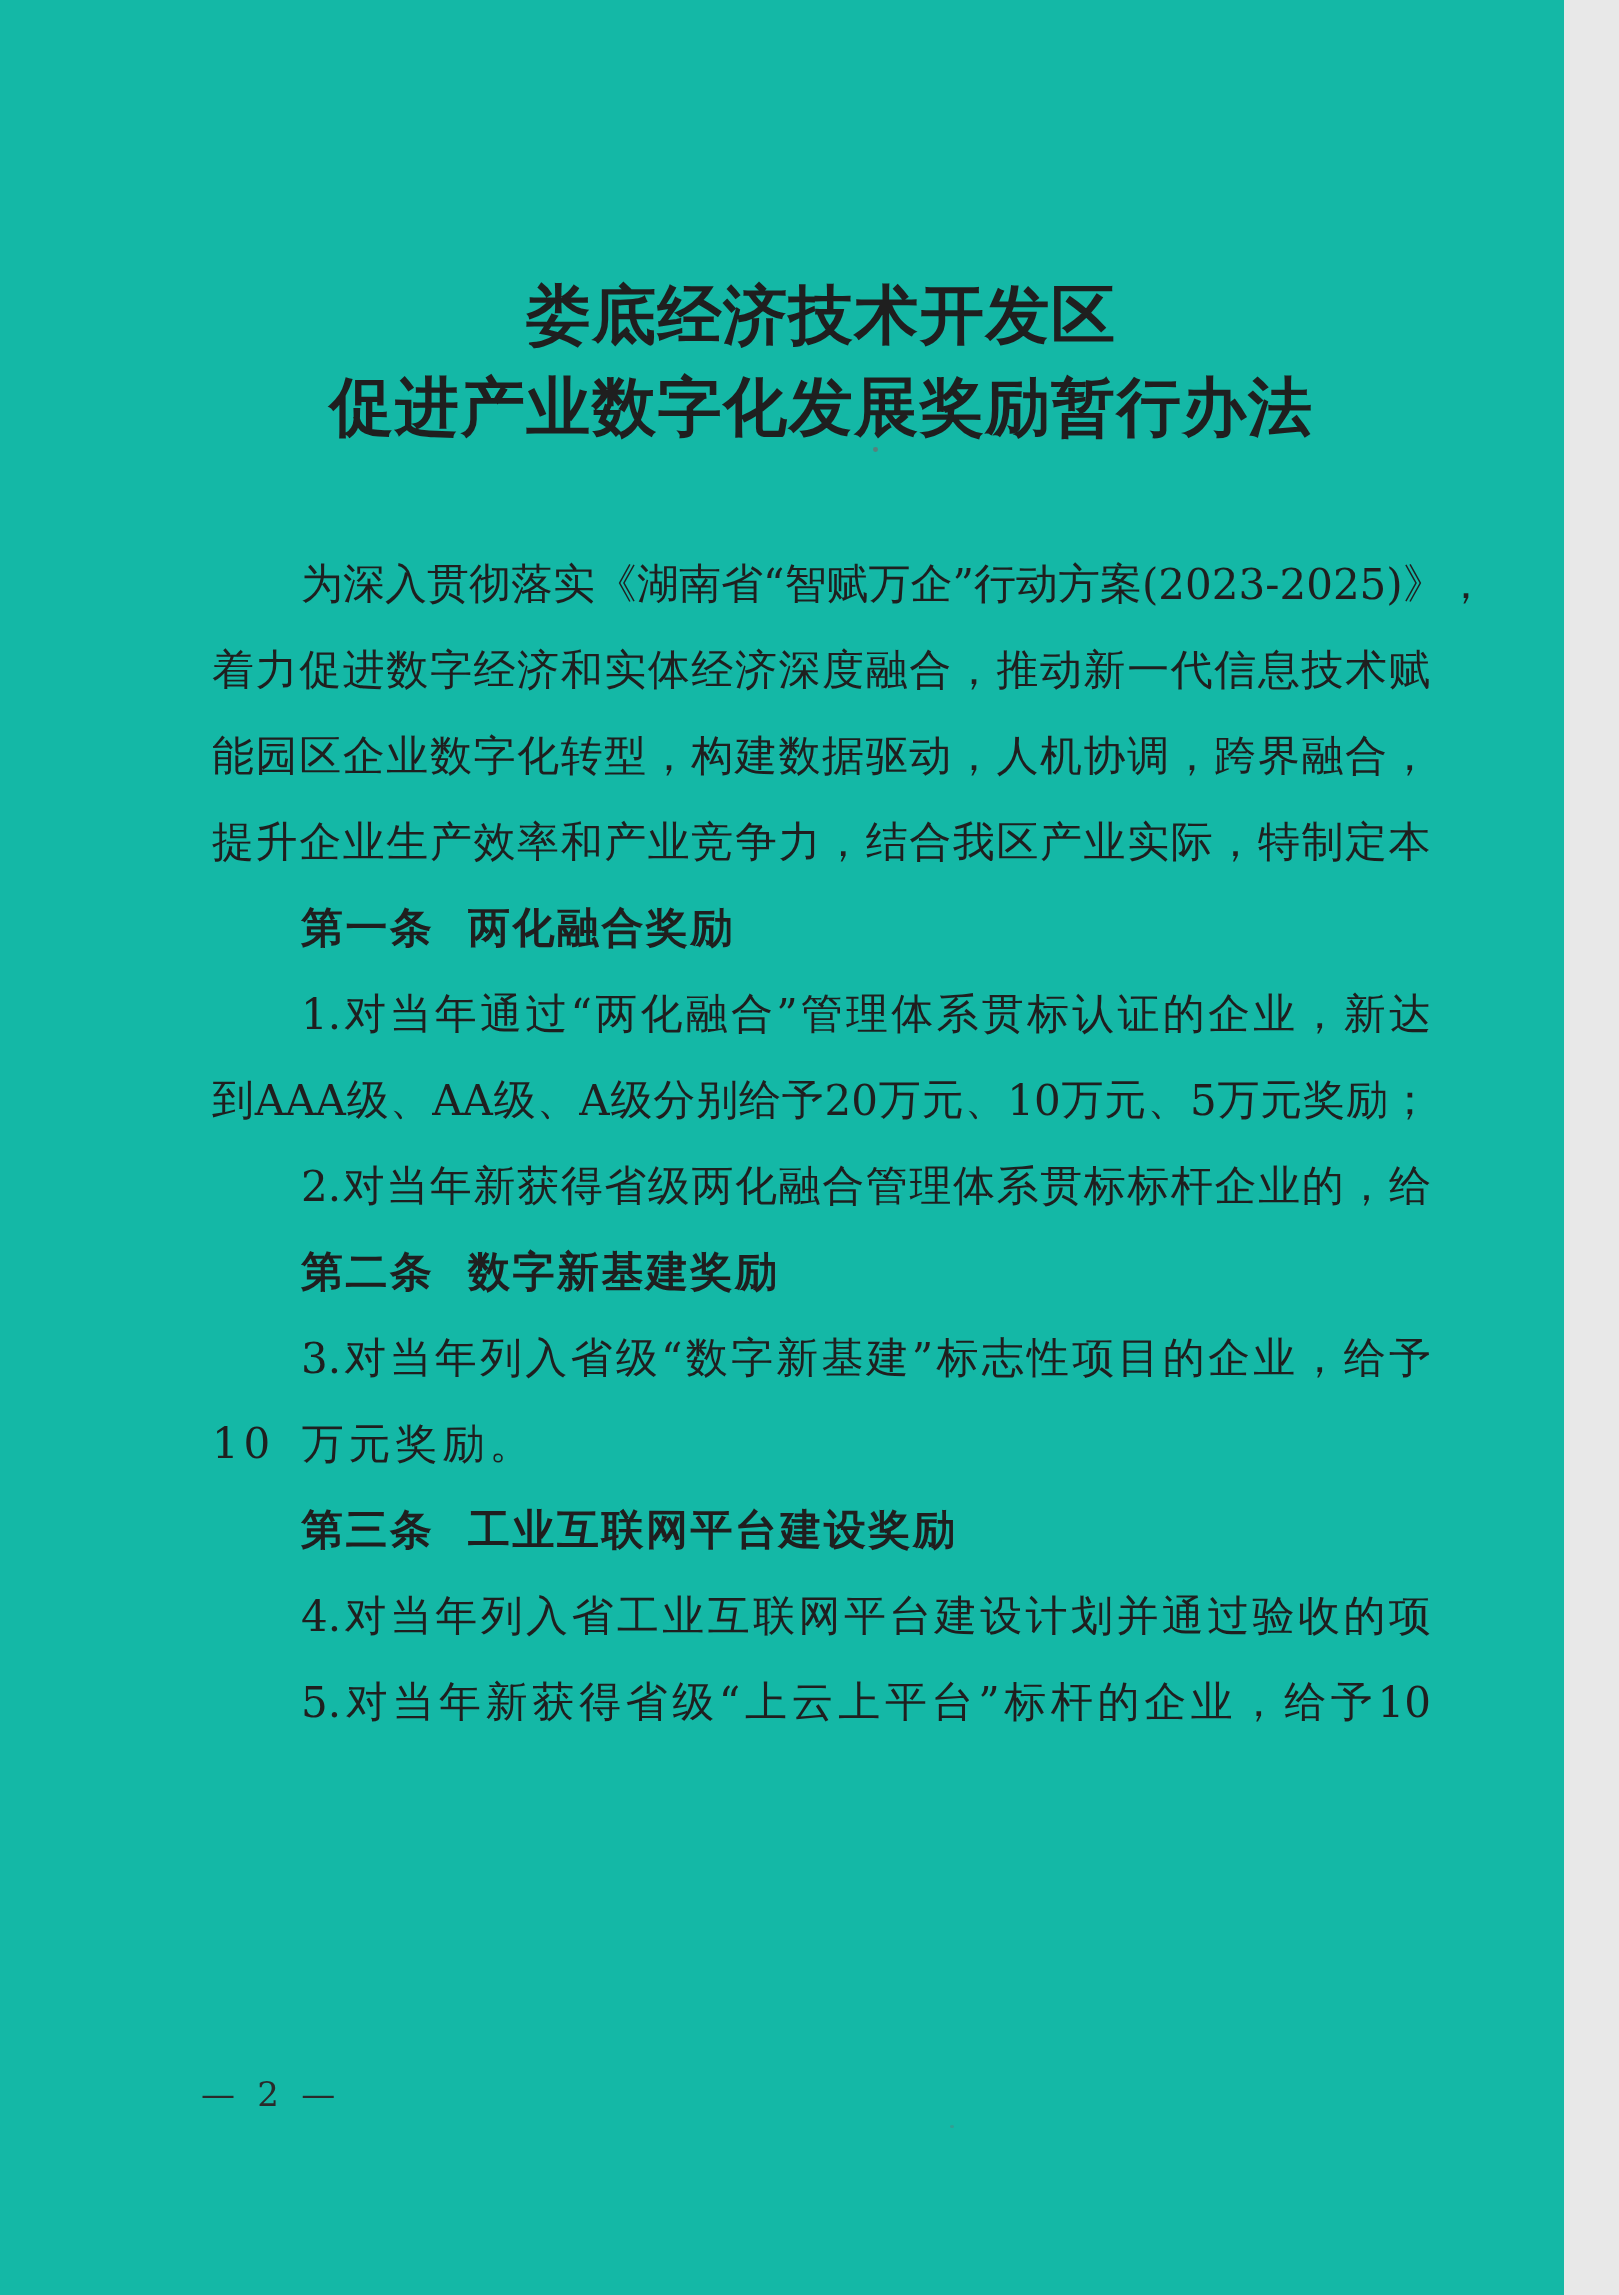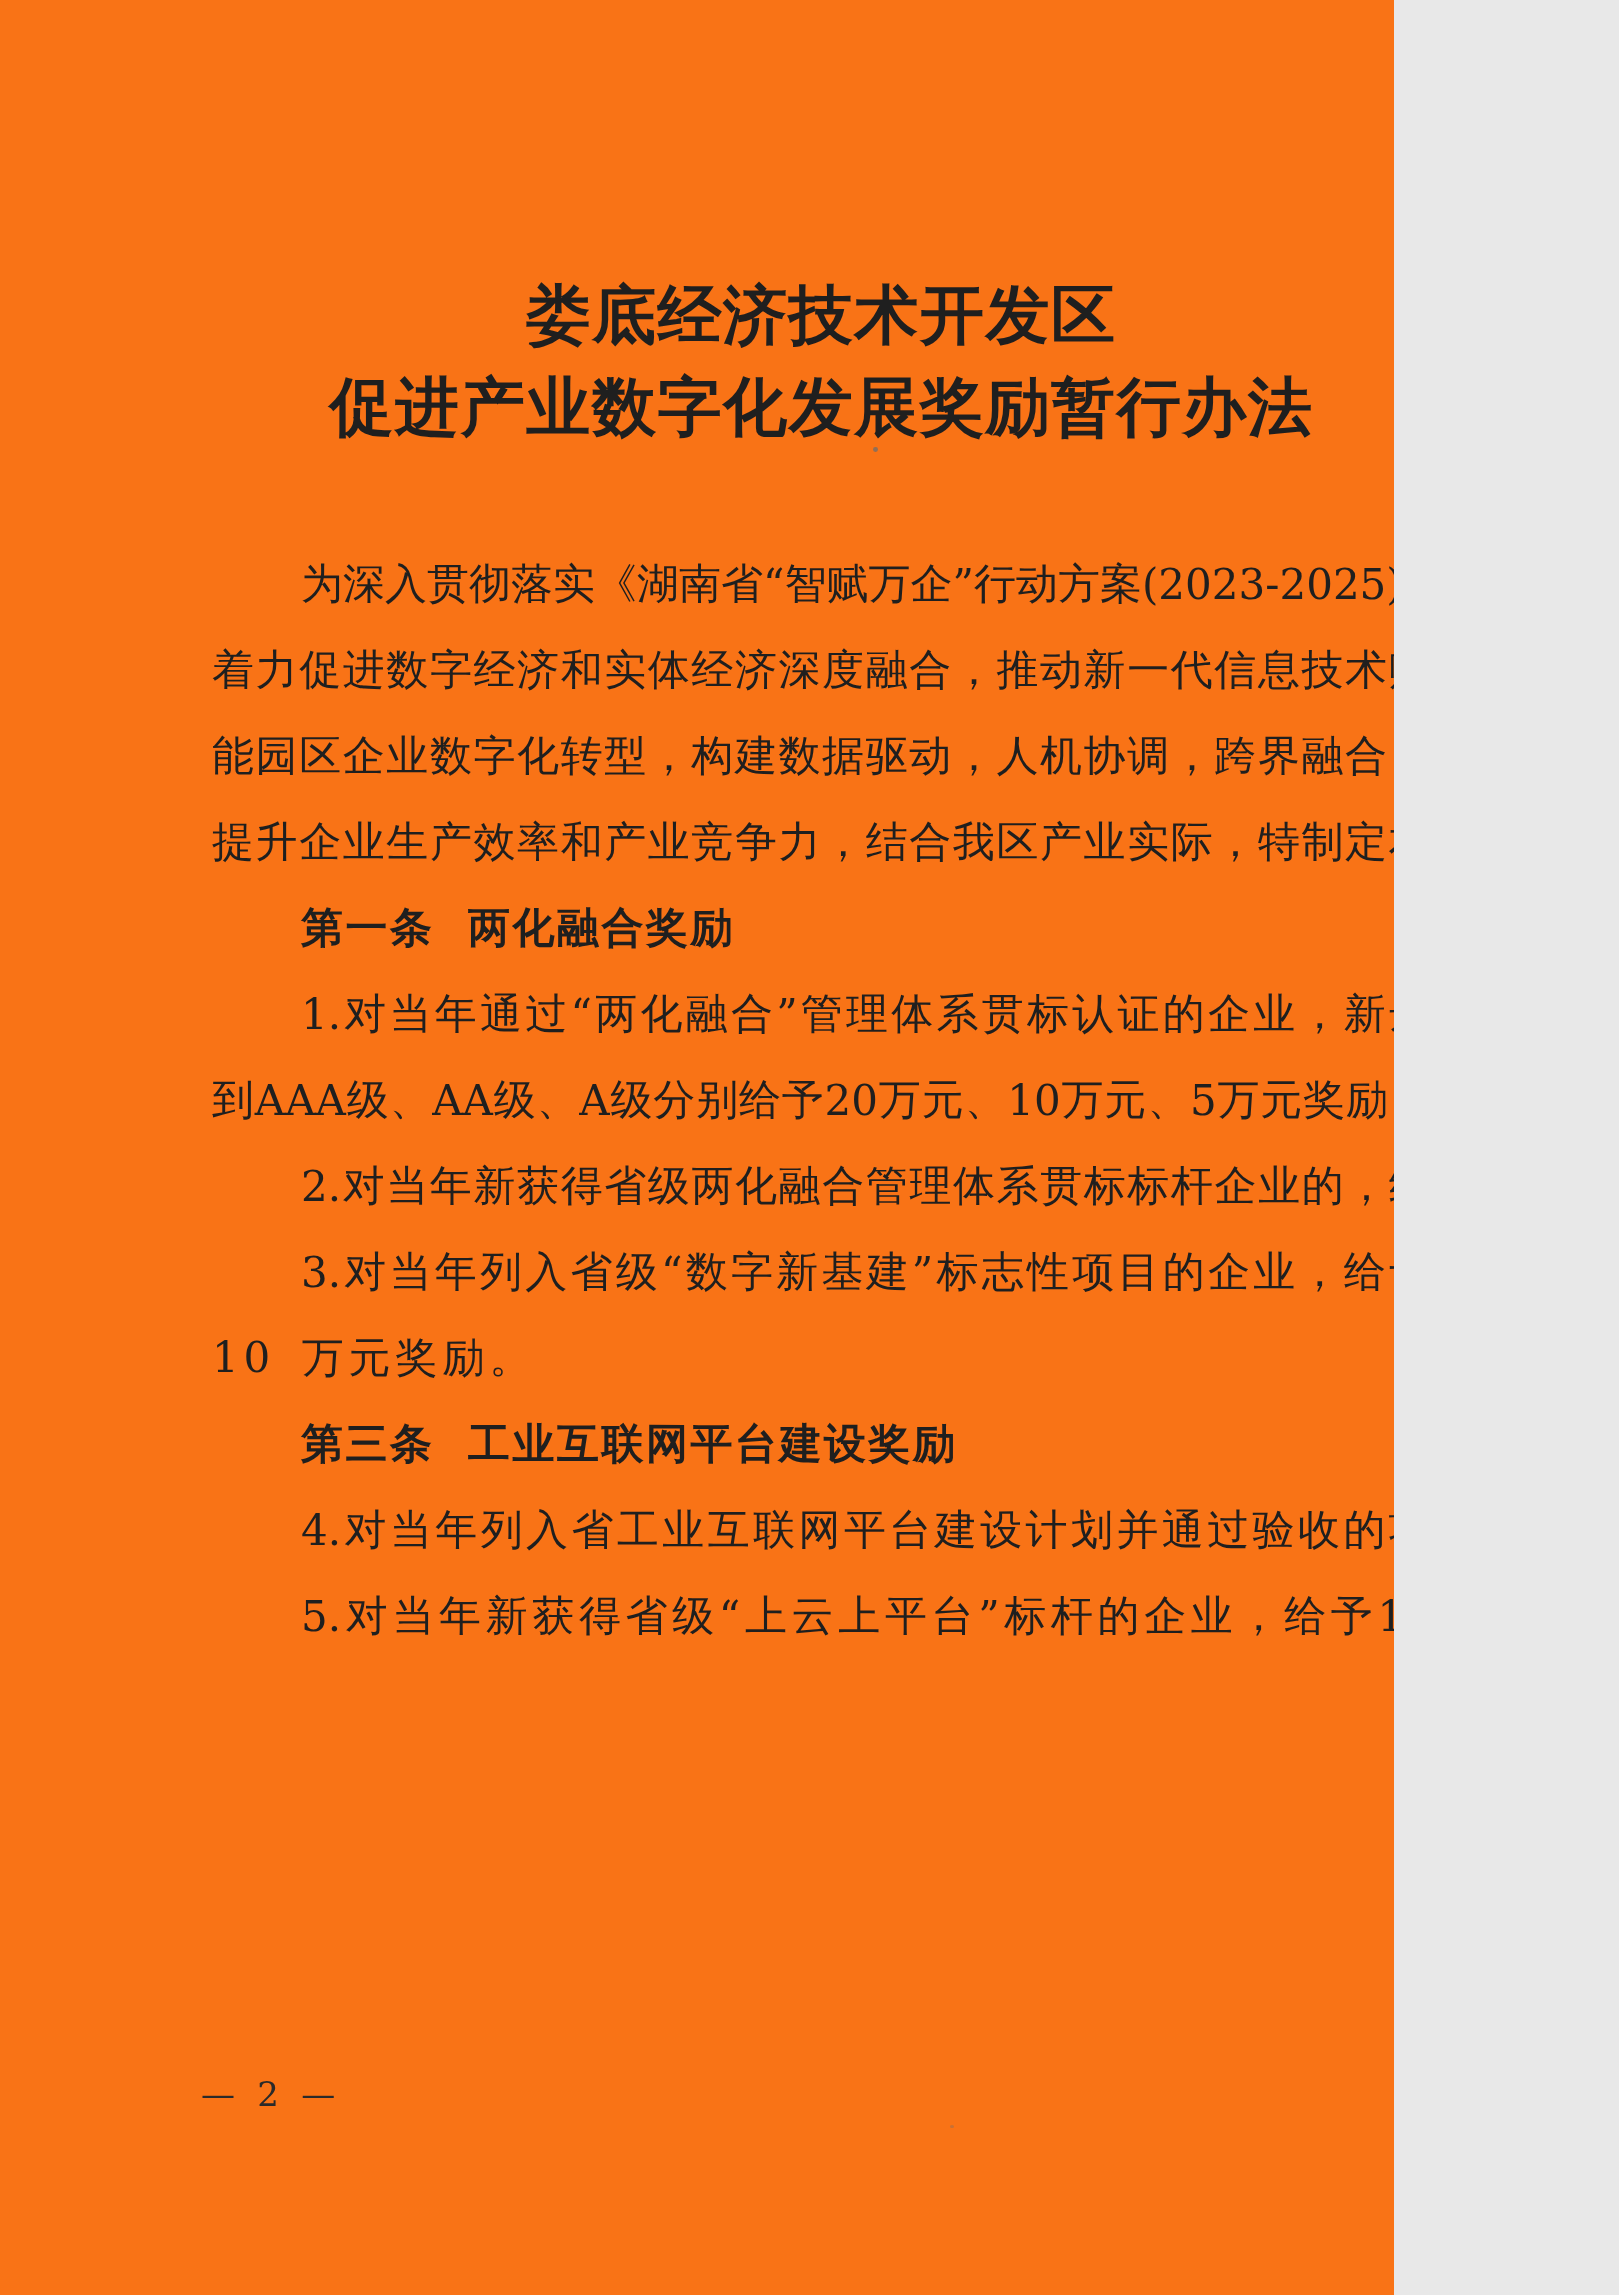--- a/index.html
+++ b/index.html
@@ -1,20 +1,20 @@
 <!DOCTYPE html>
 <html style="font-size:13px"><head>
 <meta charset="utf-8">
 <style>
   html, body { margin: 0; padding: 0; background: #e8e8e8; }
   .page {
     position: relative;
-    width: 1394px;
+    width: 1564px;
     height: 2295px;
-    background: #f97316;
+    background: #14b8a6;
     overflow: hidden;
     color: #1f1f1f;
     font-family: "DejaVu Serif", serif;
   }
   
   .title-block {
     position: absolute;
     left: 212px;
     top: 269px;
     width: 1219px;
@@ -290,20 +290,21 @@
         <span>贯</span>
         <span>标</span>
         <span>标</span>
         <span>杆</span>
         <span>企</span>
         <span>业</span>
         <span>的</span>
         <span>，</span>
         <span>给</span>
       </div>
+    <div class="line heading">第二条 数字新基建奖励</div>
     <div class="line fill indent">
         <span>3.</span>
         <span>对</span>
         <span>当</span>
         <span>年</span>
         <span>列</span>
         <span>入</span>
         <span>省</span>
         <span>级</span>
         <span>“</span>

